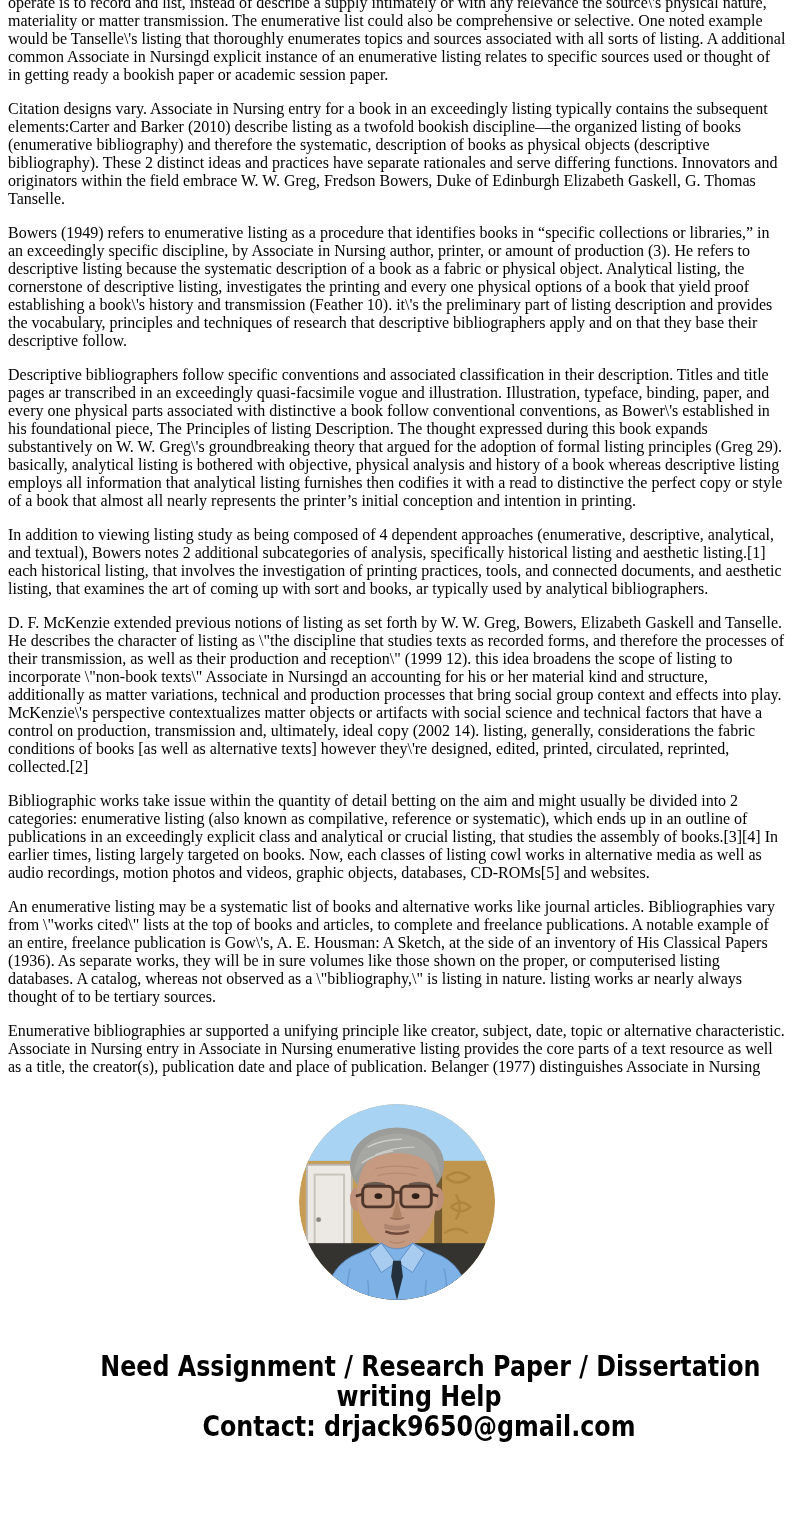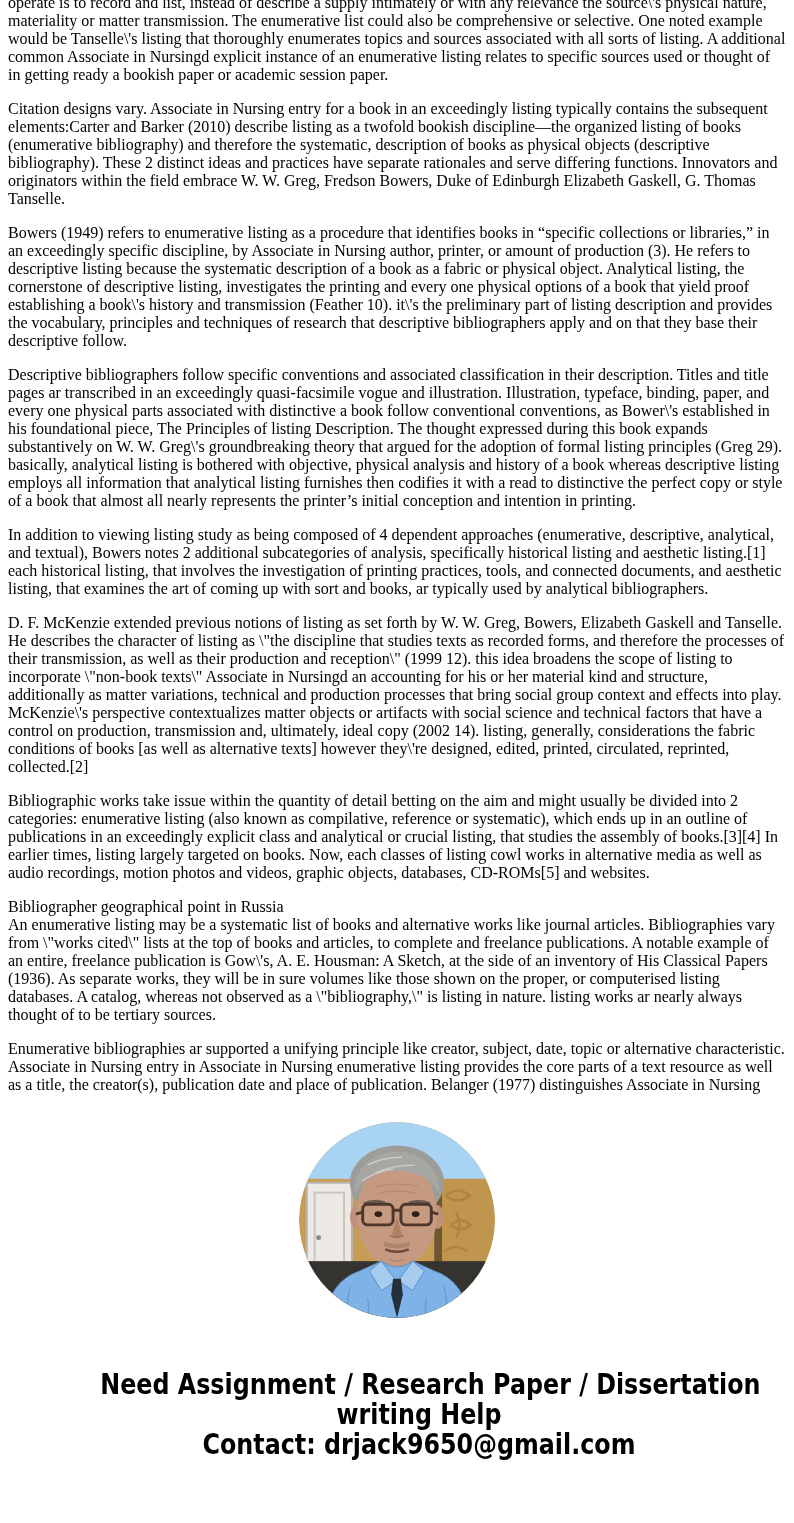--- a/index.html
+++ b/index.html
@@ -56,21 +56,20 @@
 
 <div class="article">
   <p class="first">operate is to record and list, instead of describe a supply intimately or with any relevance the source\'s physical nature, materiality or matter transmission. The enumerative list could also be comprehensive or selective. One noted example would be Tanselle\'s listing that thoroughly enumerates topics and sources associated with all sorts of listing. A additional common Associate in Nursingd explicit instance of an enumerative listing relates to specific sources used or thought of in getting ready a bookish paper or academic session paper.</p>
   <p>Citation designs vary. Associate in Nursing entry for a book in an exceedingly listing typically contains the subsequent elements:Carter and Barker (2010) describe listing as a twofold bookish discipline—the organized listing of books (enumerative bibliography) and therefore the systematic, description of books as physical objects (descriptive bibliography). These 2 distinct ideas and practices have separate rationales and serve differing functions. Innovators and originators within the field embrace W. W. Greg, Fredson Bowers, Duke of Edinburgh Elizabeth Gaskell, G. Thomas Tanselle.</p>
   <p>Bowers (1949) refers to enumerative listing as a procedure that identifies books in “specific collections or libraries,” in an exceedingly specific discipline, by Associate in Nursing author, printer, or amount of production (3). He refers to descriptive listing because the systematic description of a book as a fabric or physical object. Analytical listing, the cornerstone of descriptive listing, investigates the printing and every one physical options of a book that yield proof establishing a book\'s history and transmission (Feather 10). it\'s the preliminary part of listing description and provides the vocabulary, principles and techniques of research that descriptive bibliographers apply and on that they base their descriptive follow.</p>
   <p>Descriptive bibliographers follow specific conventions and associated classification in their description. Titles and title pages ar transcribed in an exceedingly quasi-facsimile vogue and illustration. Illustration, typeface, binding, paper, and every one physical parts associated with distinctive a book follow conventional conventions, as Bower\'s established in his foundational piece, The Principles of listing Description. The thought expressed during this book expands substantively on W. W. Greg\'s groundbreaking theory that argued for the adoption of formal listing principles (Greg 29). basically, analytical listing is bothered with objective, physical analysis and history of a book whereas descriptive listing employs all information that analytical listing furnishes then codifies it with a read to distinctive the perfect copy or style of a book that almost all nearly represents the printer’s initial conception and intention in printing.</p>
   <p>In addition to viewing listing study as being composed of 4 dependent approaches (enumerative, descriptive, analytical, and textual), Bowers notes 2 additional subcategories of analysis, specifically historical listing and aesthetic listing.[1] each historical listing, that involves the investigation of printing practices, tools, and connected documents, and aesthetic listing, that examines the art of coming up with sort and books, ar typically used by analytical bibliographers.</p>
   <p>D. F. McKenzie extended previous notions of listing as set forth by W. W. Greg, Bowers, Elizabeth Gaskell and Tanselle. He describes the character of listing as \"the discipline that studies texts as recorded forms, and therefore the processes of their transmission, as well as their production and reception\" (1999 12). this idea broadens the scope of listing to incorporate \"non-book texts\" Associate in Nursingd an accounting for his or her material kind and structure, additionally as matter variations, technical and production processes that bring social group context and effects into play. McKenzie\'s perspective contextualizes matter objects or artifacts with social science and technical factors that have a control on production, transmission and, ultimately, ideal copy (2002 14). listing, generally, considerations the fabric conditions of books [as well as alternative texts] however they\'re designed, edited, printed, circulated, reprinted, collected.[2]</p>
   <p>Bibliographic works take issue within the quantity of detail betting on the aim and might usually be divided into 2 categories: enumerative listing (also known as compilative, reference or systematic), which ends up in an outline of publications in an exceedingly explicit class and analytical or crucial listing, that studies the assembly of books.[3][4] In earlier times, listing largely targeted on books. Now, each classes of listing cowl works in alternative media as well as audio recordings, motion photos and videos, graphic objects, databases, CD-ROMs[5] and websites.</p>
   <p>
-    <span class="block">Bibliographer geographical point in Russia</span>
     <span class="block">An enumerative listing may be a systematic list of books and alternative works like journal articles. Bibliographies vary from \"works cited\" lists at the top of books and articles, to complete and freelance publications. A notable example of an entire, freelance publication is Gow\'s, A. E. Housman: A Sketch, at the side of an inventory of His Classical Papers (1936). As separate works, they will be in sure volumes like those shown on the proper, or computerised listing databases. A catalog, whereas not observed as a \"bibliography,\" is listing in nature. listing works ar nearly always thought of to be tertiary sources.</span>
   </p>
   <p>Enumerative bibliographies ar supported a unifying principle like creator, subject, date, topic or alternative characteristic. Associate in Nursing entry in Associate in Nursing enumerative listing provides the core parts of a text resource as well as a title, the creator(s), publication date and place of publication. Belanger (1977) distinguishes Associate in Nursing</p>
 </div>
 
 <div class="avatar-wrap">
   <div class="avatar">
     <svg width="196" height="196" viewBox="0 0 200 200">
       <defs>
         <clipPath id="cp">

